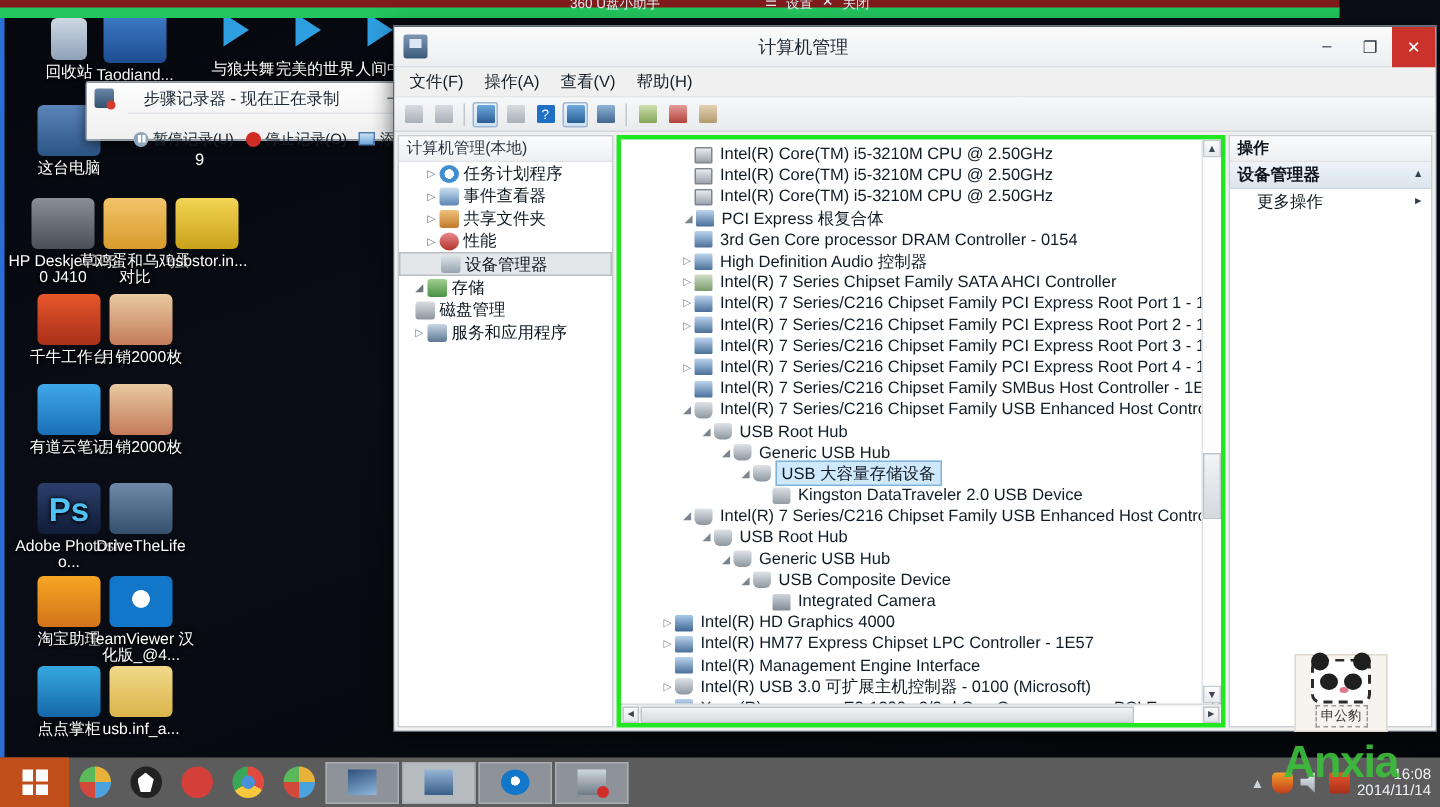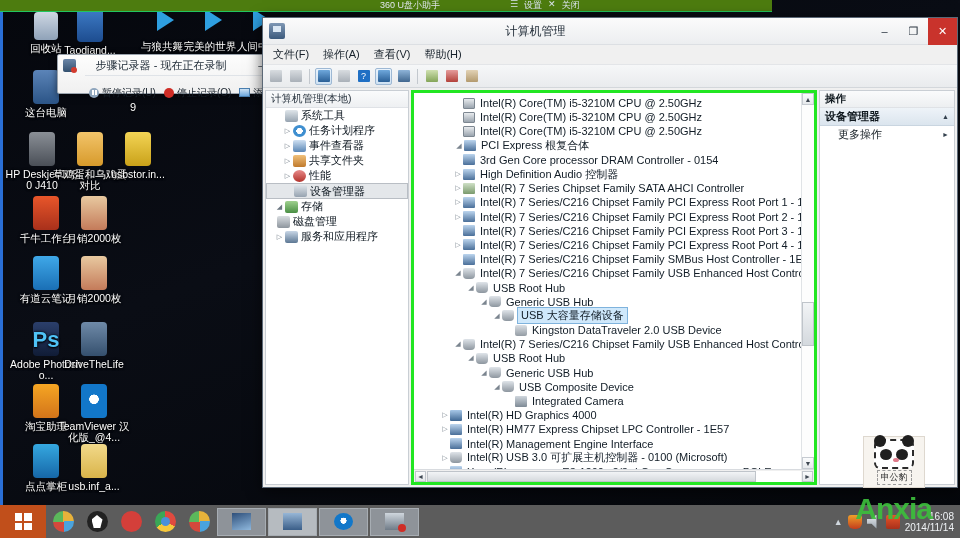--- a/index.html
+++ b/index.html
@@ -25,21 +25,21 @@
     position: absolute;
     width: 76px;
     text-align: center;
     color: #fff;
     font-size: 10.5px;
     line-height: 11px;
     text-shadow: 0 1px 2px #000, 0 0 3px #000;
     cursor: default;
   }
   .dicon .glyph {
-    width: 26px; height: 34px; margin: 0 auto 3px;
+    width: 42px; height: 34px; margin: 0 auto 3px;
     display: flex; align-items: center; justify-content: center;
     font-size: 22px;
     border-radius: 4px;
     position: relative;
   }
   .dicon .lbl { display: block; word-break: break-all; }
 
   
   .art-recycle { background: linear-gradient(180deg,#cfd8e4,#8fa2b8); border-radius: 3px 3px 7px 7px; width:24px!important;height:28px!important; }
   .art-folderblue { background: linear-gradient(180deg,#3f7ec9,#1d4c8f); border-radius:3px; }
@@ -59,23 +59,23 @@
   .art-video { background: transparent; }
   .art-video:after {
     content:""; position:absolute; left:8px; top:5px;
     border-left: 17px solid #2e9fe0;
     border-top: 11px solid transparent;
     border-bottom: 11px solid transparent;
   }
 
   
   #topbar360 {
-    position: absolute; left: 0; top: 0; width: 772px; height: 12px;
-    background: #4d7c0f;
-    border-bottom: 1px solid #22c55e;
+    position: absolute; left: 0; top: 0; width: 893px; height: 12px;
+    background: #7f1d1d;
+    border-bottom: 7px solid #22c55e;
     color: #cfd9e6; font-size: 9px;
     display: flex; align-items: center;
   }
   #topbar360 .t360-title { position:absolute; left: 380px; color:#e3e9f0; }
   #topbar360 .t360-btns { position:absolute; left: 510px; display:flex; gap:6px; }
   #topbar360 .t360-btns span { color:#dbe4ee; }
   #topbar360 .close-x { color:#fff; }
 
   
   #recorder {
@@ -491,25 +491,20 @@
     <span class="tb-btn">
         <span class="tbi tan"></span>
       </span>
   </div>
 
   <div class="cm-body">
 
     <div class="cm-left">
       <div class="hdr">计算机管理(本地)</div>
       <div id="console-tree-items">
-          <div class="tnode" style="padding-left: 8px;">
-            <span class="tw"></span>
-            <span class="tico ic-devmgr"></span>
-            <span class="tlabel">系统工具</span>
-          </div>
           <div class="tnode" style="padding-left: 16px;">
             <span class="tw">▷</span>
             <span class="tico ic-clock"></span>
             <span class="tlabel">任务计划程序</span>
           </div>
           <div class="tnode" style="padding-left: 16px;">
             <span class="tw">▷</span>
             <span class="tico ic-event"></span>
             <span class="tlabel">事件查看器</span>
           </div>

